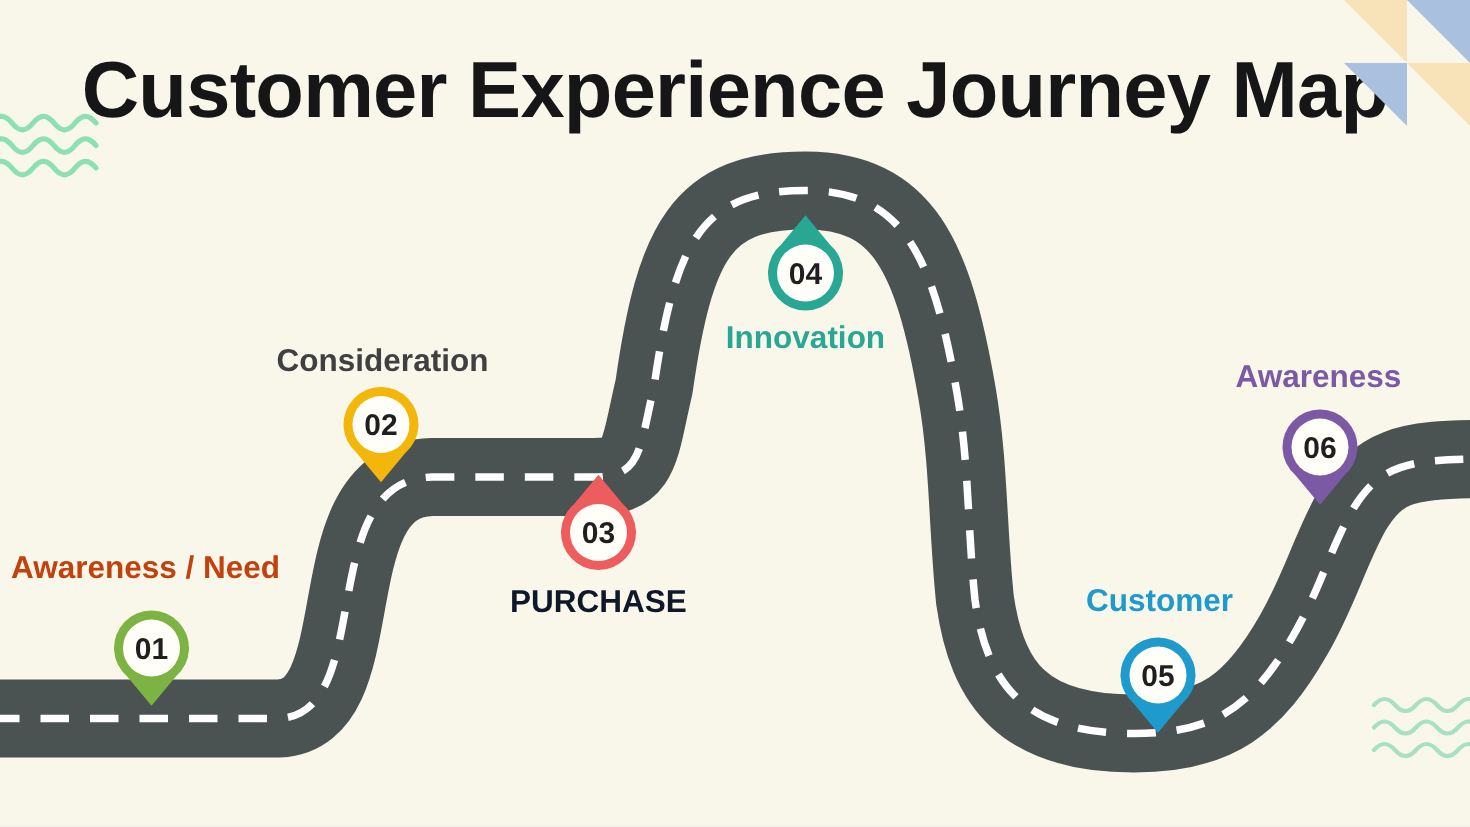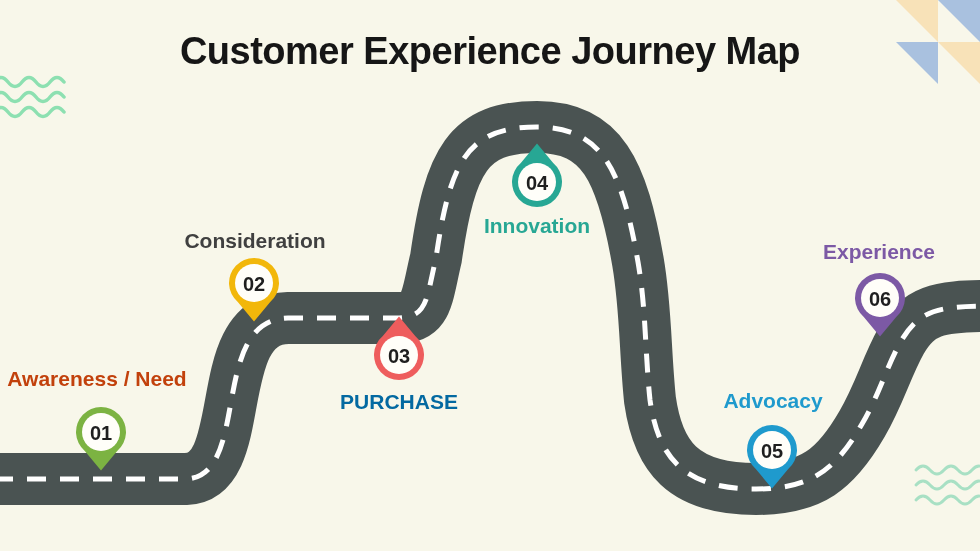--- a/index.html
+++ b/index.html
@@ -3,21 +3,21 @@
 <meta charset="utf-8">
 <style>
   html,body{margin:0;padding:0;background:#e8e8e8;}
   .canvas{
     position:relative;width:980px;height:551px;overflow:hidden;
     background:#F8F7EA;
     font-family:"Liberation Sans",sans-serif;
   }
   .page-title{
     position:absolute;top:30px;left:0;width:100%;margin:0;
-    text-align:center;font-size:38px;font-weight:800;color:#161616;
+    text-align:center;font-size:53px;font-weight:800;color:#161616;
     letter-spacing:-0.5px;
   }
   .road-svg{position:absolute;left:0;top:0;width:980px;height:551px;}
   .stage-label{
     position:absolute;transform:translate(-50%,-50%);
     font-size:21px;font-weight:700;white-space:nowrap;
   }
   .stage-pin{position:absolute;width:64px;height:80px;}
   .pin-number{
     font-family:"Liberation Sans",sans-serif;
@@ -83,39 +83,39 @@
         <path d="M 0 38.5 L -16.2 19 A 25 25 0 1 1 16.2 19 Z" fill="#7CB342"></path>
         <circle r="19" fill="#FFFEF9"></circle>
         <text class="pin-number" x="0" y="1" text-anchor="middle" dominant-baseline="central">01</text>
       </svg>
       <div class="stage-label" style="left: 255px; top: 241px; color: #404040;">Consideration</div>
       <svg viewBox="-32 -40 64 80" width="64" height="80" class="stage-pin" style="left: 222px; top: 243px;">
         <path d="M 0 38.5 L -16.2 19 A 25 25 0 1 1 16.2 19 Z" fill="#F2B70A"></path>
         <circle r="19" fill="#FFFEF9"></circle>
         <text class="pin-number" x="0" y="1" text-anchor="middle" dominant-baseline="central">02</text>
       </svg>
-      <div class="stage-label" style="left: 399px; top: 402px; color: #0369a1;">PURCHASE</div>
+      <div class="stage-label" style="left: 399px; top: 402px; color: #0f172a;">PURCHASE</div>
       <svg viewBox="-32 -40 64 80" width="64" height="80" class="stage-pin" style="left: 367px; top: 315px;">
         <path d="M 0 38.5 L -16.2 19 A 25 25 0 1 1 16.2 19 Z" fill="#EE5D5D" transform="scale(1,-1)"></path>
         <circle r="19" fill="#FFFEF9"></circle>
         <text class="pin-number" x="0" y="1" text-anchor="middle" dominant-baseline="central">03</text>
       </svg>
       <div class="stage-label" style="left: 537px; top: 226px; color: rgb(39, 167, 148);">Innovation</div>
       <svg viewBox="-32 -40 64 80" width="64" height="80" class="stage-pin" style="left: 505px; top: 142px;">
         <path d="M 0 38.5 L -16.2 19 A 25 25 0 1 1 16.2 19 Z" fill="#27A794" transform="scale(1,-1)"></path>
         <circle r="19" fill="#FFFEF9"></circle>
         <text class="pin-number" x="0" y="1" text-anchor="middle" dominant-baseline="central">04</text>
       </svg>
-      <div class="stage-label" style="left: 773px; top: 401px; color: rgb(31, 154, 205);">Advocacy</div>
+      <div class="stage-label" style="left: 773px; top: 401px; color: rgb(31, 154, 205);">Customer</div>
       <svg viewBox="-32 -40 64 80" width="64" height="80" class="stage-pin" style="left: 740px; top: 410px;">
         <path d="M 0 38.5 L -16.2 19 A 25 25 0 1 1 16.2 19 Z" fill="#1F9ACD"></path>
         <circle r="19" fill="#FFFEF9"></circle>
         <text class="pin-number" x="0" y="1" text-anchor="middle" dominant-baseline="central">05</text>
       </svg>
-      <div class="stage-label" style="left: 879px; top: 252px; color: rgb(124, 89, 165);">Experience</div>
+      <div class="stage-label" style="left: 879px; top: 252px; color: rgb(124, 89, 165);">Awareness</div>
       <svg viewBox="-32 -40 64 80" width="64" height="80" class="stage-pin" style="left: 848px; top: 258px;">
         <path d="M 0 38.5 L -16.2 19 A 25 25 0 1 1 16.2 19 Z" fill="#7C59A5"></path>
         <circle r="19" fill="#FFFEF9"></circle>
         <text class="pin-number" x="0" y="1" text-anchor="middle" dominant-baseline="central">06</text>
       </svg>
     </div>
 
 </div>
 
 </body></html>

